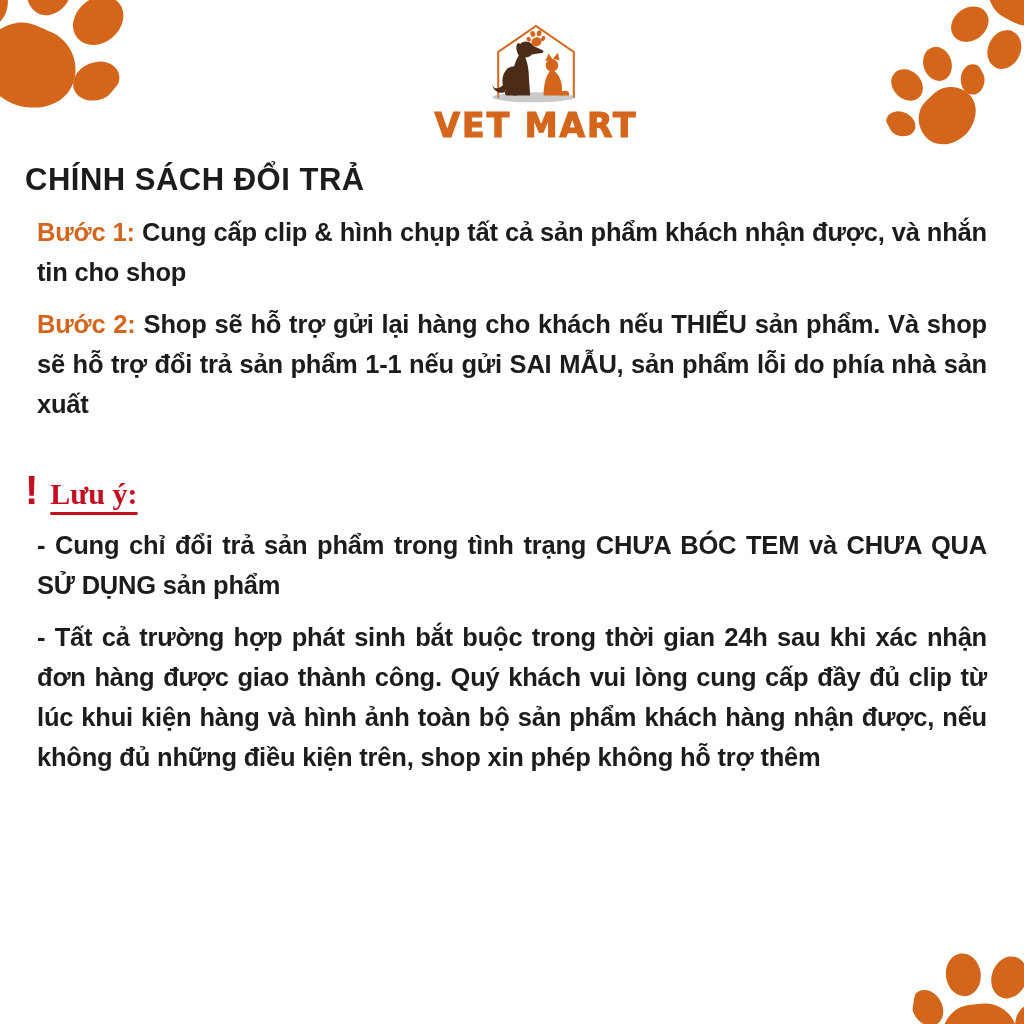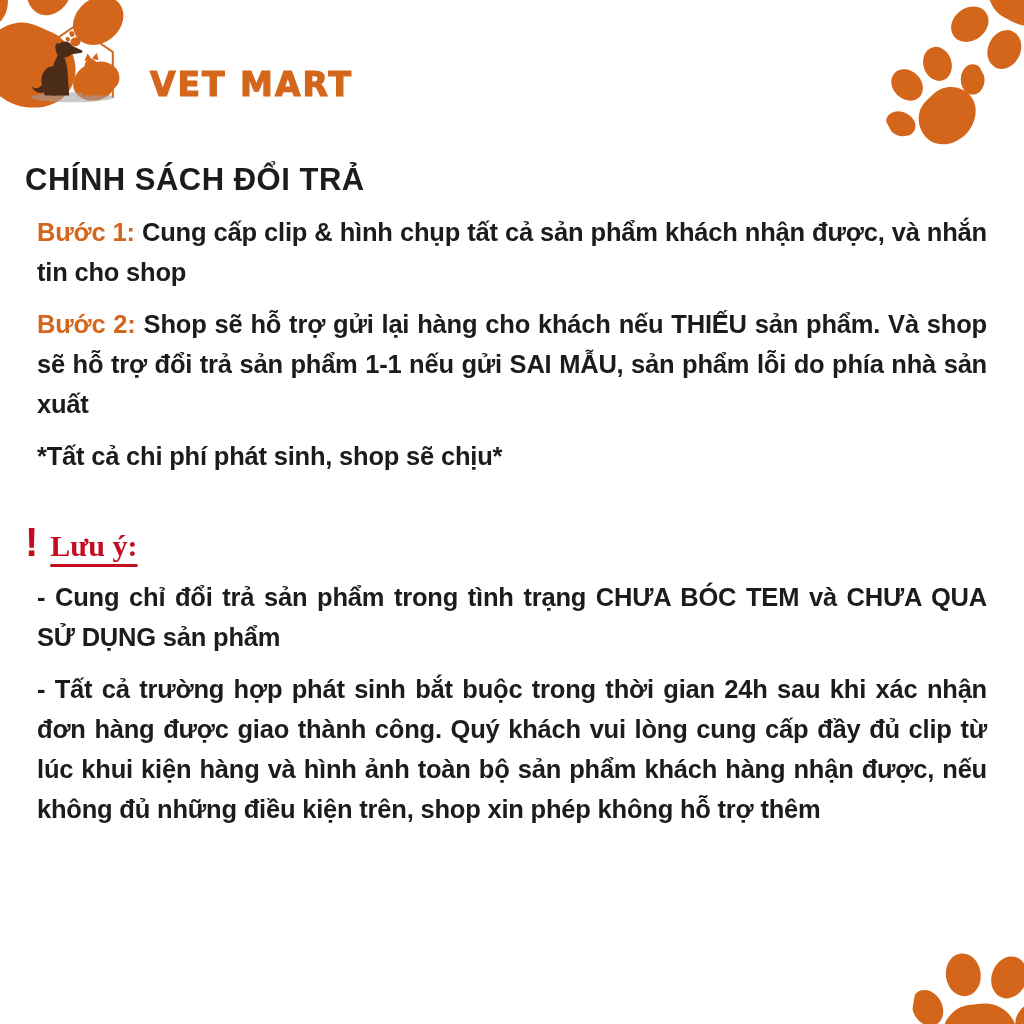--- a/index.html
+++ b/index.html
@@ -9,21 +9,21 @@
     font-family:"Liberation Sans","DejaVu Sans",sans-serif;
   }
   
   .paw{position:absolute;fill:var(--orange);}
   .paw-tl{width:170px;height:170px;left:-45px;top:-40px;transform:rotate(40deg);}
   .paw-tr-corner{width:125px;height:125px;right:-52px;top:-54px;transform:rotate(-137deg);}
   .paw-tr{width:108px;height:108px;right:32px;top:50px;transform:rotate(-28deg);}
   .paw-br{width:134px;height:134px;right:-22px;bottom:-60px;transform:rotate(10deg);}
 
   
-  .logo{position:absolute;top:20px;left:0;right:0;display:flex;flex-direction:row;align-items:flex-end;}
+  .logo{position:absolute;top:20px;left:0;right:0;display:flex;flex-direction:column;align-items:center;padding-left:48px;}
   .logo-art{width:150px;height:84px;}
   .logo-house{fill:none;stroke:var(--orange);stroke-width:2.4;}
   .logo-shadow{fill:var(--shadow);opacity:.55;}
   .logo-dog{fill:var(--brown);}
   .logo-cat{fill:var(--orange);}
   .logo-paw-small{fill:var(--orange);}
   .logo-text{
     margin-top:2px;font-size:33px;font-weight:800;letter-spacing:2px;
     color:var(--orange);-webkit-text-stroke:1.2px var(--orange);
     font-family:"DejaVu Sans","Liberation Sans",sans-serif;
@@ -94,21 +94,20 @@
   </svg>
   <div class="logo-text">VET MART</div>
 </div>
 
 <div class="content">
   <h1 class="page-title">CHÍNH SÁCH ĐỔI TRẢ</h1>
 
   <div class="bodytext">
     <p><span class="step-label">Bước 1:</span> <span>Cung cấp clip &amp; hình chụp tất cả sản phẩm khách nhận được, và nhắn tin cho shop</span></p>
     <p><span class="step-label">Bước 2:</span> <span>Shop sẽ hỗ trợ gửi lại hàng cho khách nếu THIẾU sản phẩm. Và shop sẽ hỗ trợ đổi trả sản phẩm 1-1 nếu gửi SAI MẪU, sản phẩm lỗi do phía nhà sản xuất</span></p>
-    <p>*Tất cả chi phí phát sinh, shop sẽ chịu*</p>
   </div>
 
   <div class="notice-head">
     <span class="notice-bang">!</span>
     <span class="notice-label">Lưu ý:</span>
   </div>
 
   <div class="bodytext">
     <p>- Cung chỉ đổi trả sản phẩm trong tình trạng CHƯA BÓC TEM và CHƯA QUA SỬ DỤNG sản phẩm</p>
     <p>- Tất cả trường hợp phát sinh bắt buộc trong thời gian 24h sau khi xác nhận đơn hàng được giao thành công. Quý khách vui lòng cung cấp đầy đủ clip từ lúc khui kiện hàng và hình ảnh toàn bộ sản phẩm khách hàng nhận được, nếu không đủ những điều kiện trên, shop xin phép không hỗ trợ thêm</p>

